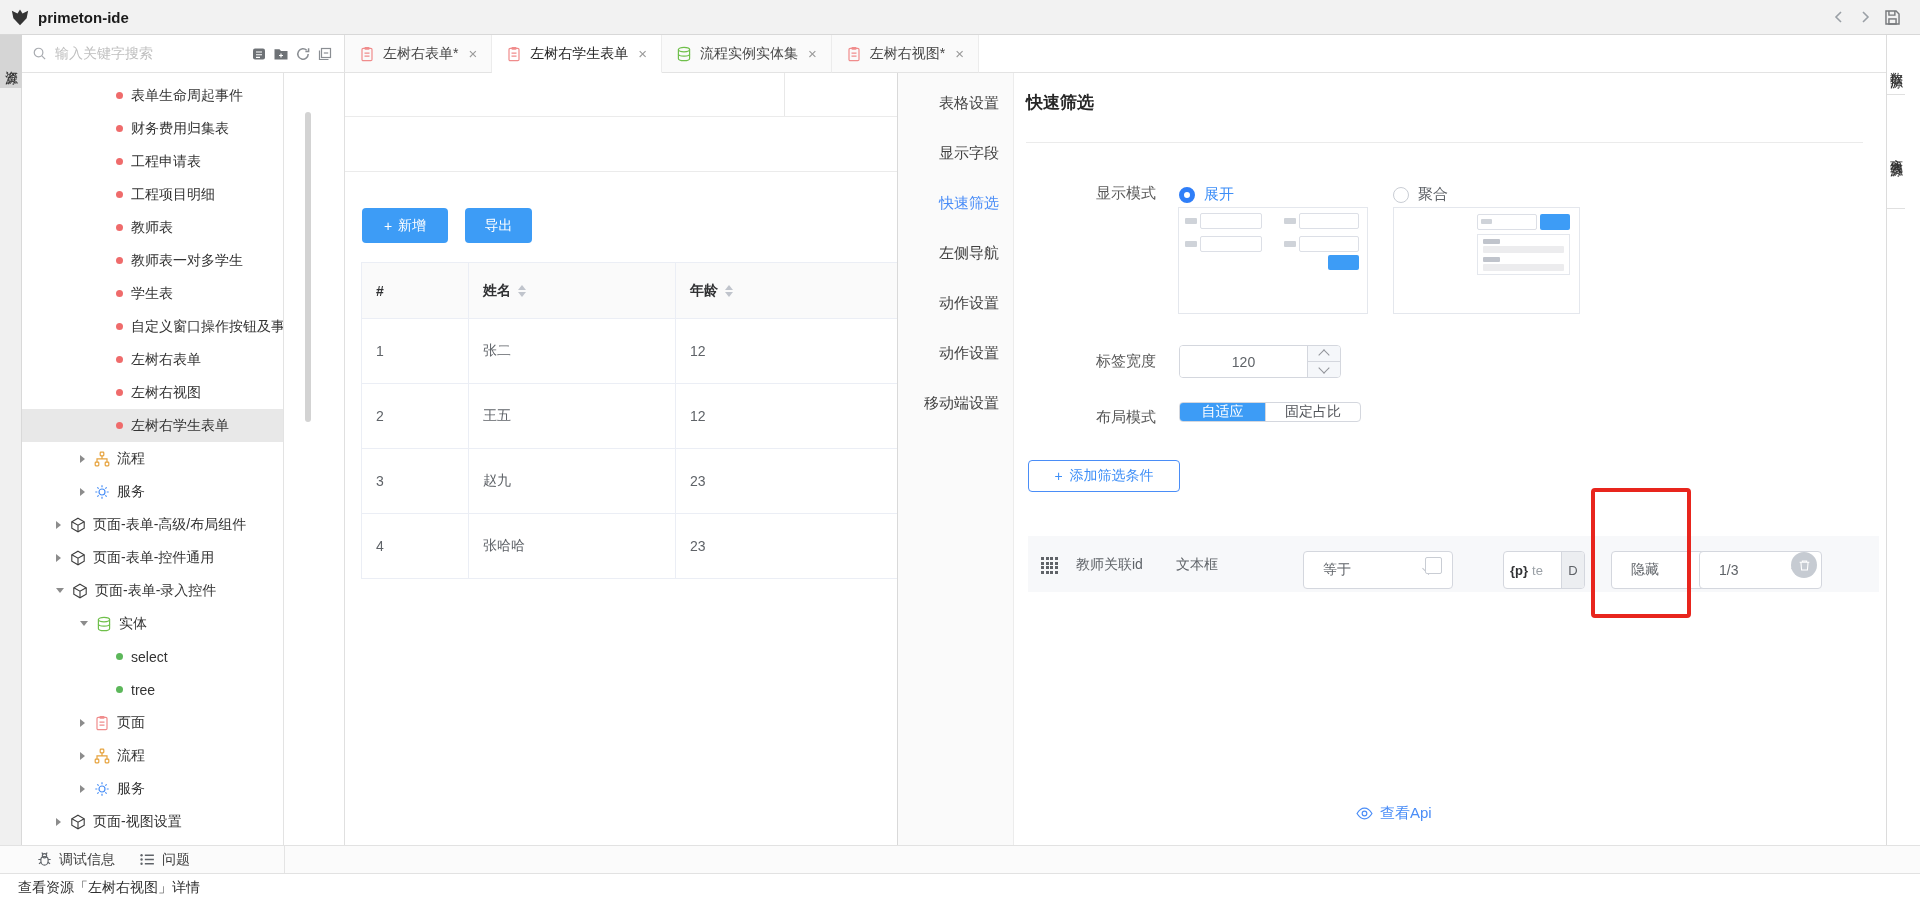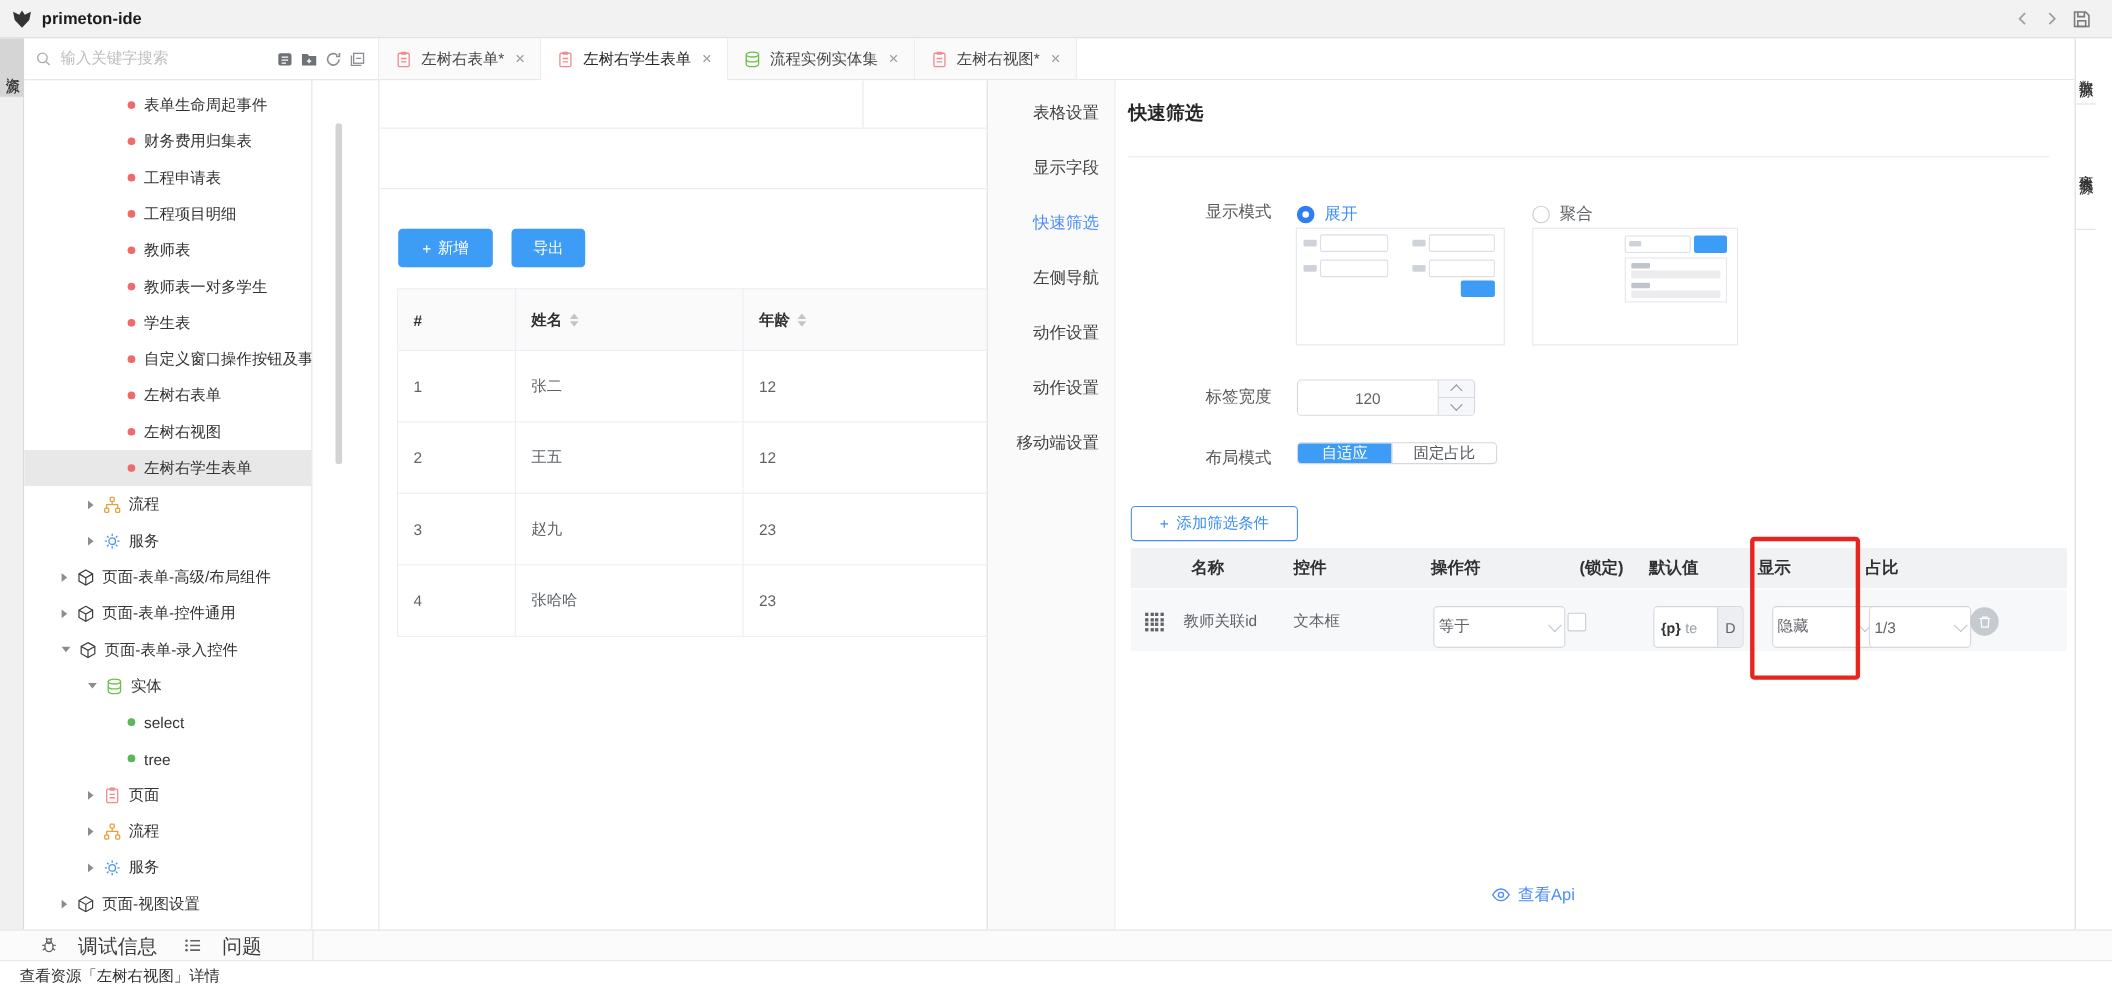--- a/index.html
+++ b/index.html
@@ -97,21 +97,21 @@
   .seg{display:flex;align-items:center;justify-content:center;font-size:14px;cursor:pointer}
   .seg.on{background:#3d9cf6;color:#fff}
   .seg.off{color:#515459;border-left:1px solid #d4d7de}
   .addbtn{left:130px;top:387px;width:152px;height:32px;border:1px solid #4a8df7;border-radius:4px;
     background:#fff;color:#3d8ef7;font-size:14px;display:flex;align-items:center;justify-content:center;gap:7px;cursor:pointer}
   .fhdr{left:130px;top:425px;width:851px;height:37px;background:#f1f2f4}
   .fhdr span{position:absolute;top:0;line-height:37px;font-size:15px;font-weight:700;color:#303133}
   .frow{left:130px;top:462px;width:851px;height:57px;background:#f7f8fa;border-top:1px solid #fff}
   .fcell{position:absolute;font-size:14px;color:#5f6368;line-height:57px;top:0}
   .fselect{position:absolute;top:15px;height:36px;background:#fff;border:1px solid #d4d7de;border-radius:4px;
-    display:flex;align-items:center;justify-content:space-between;padding:0 4px;font-size:14px;color:#5f6368;cursor:pointer}
+    display:flex;align-items:center;justify-content:space-between;padding:0 19px;font-size:14px;color:#5f6368;cursor:pointer}
   .fcheck{position:absolute;left:397px;top:21px;width:15px;height:15px;background:#fff;border:1px solid #c9cdd4;border-radius:2px}
   .composite{position:absolute;left:475px;top:15px;width:80px;height:36px;border:1px solid #d4d7de;border-radius:4px;
     display:flex;overflow:hidden;background:#fff}
   .comp-main{flex:1;display:flex;align-items:center;gap:4px;padding:0 6px;overflow:hidden}
   .comp-prefix{font-weight:700;font-size:13px;color:#303133}
   .comp-text{font-size:13px;color:#9aa0a6;overflow:hidden}
   .comp-tag{width:22px;background:#eceef1;border-left:1px solid #d4d7de;display:flex;align-items:center;
     justify-content:center;font-size:13px;color:#5f6368}
   .delbtn{position:absolute;left:763px;top:16px;width:26px;height:26px;border-radius:50%;background:#c6cbd2;
     display:flex;align-items:center;justify-content:center;cursor:pointer}
@@ -121,21 +121,21 @@
   .dragdots i{background:#5f6368;display:block}
 
   
   .right-rail{left:1886px;top:35px;width:34px;height:810px;background:#fff;border-left:1px solid #dcdcdc}
   .right-rail .rt{display:flex;align-items:center;justify-content:center;writing-mode:vertical-rl;
     text-orientation:upright;font-size:13px;color:#2f2f2f;border-bottom:1px solid #e0e0e0;letter-spacing:2px;cursor:pointer}
 
   
   .toolbar{left:0;top:845px;width:1920px;height:29px;background:#fbfbfb;border-top:1px solid #e2e2e2;
     border-bottom:1px solid #e2e2e2;display:flex;align-items:center;padding-left:36px;gap:24px}
-  .tb-item{display:flex;align-items:center;gap:18px;font-size:18px;color:#3d3d3d;cursor:pointer}
+  .tb-item{display:flex;align-items:center;gap:6px;font-size:14px;color:#3d3d3d;cursor:pointer}
   .tb-div{position:absolute;left:284px;top:0;width:1px;height:27px;background:#e4e4e4}
   .statusbar{left:0;top:874px;width:1920px;height:28px;background:#fff;display:flex;align-items:center;
     padding-left:18px;font-size:14px;color:#2f2f2f}
 </style>
 </head>
 <body>
 
 <div class="stage">
 
   <div class="abs titlebar">
@@ -494,29 +494,20 @@
     <div class="abs segment">
       <div class="seg on" style="width:85px">自适应</div>
       <div class="seg off" style="flex:1">固定占比</div>
     </div>
 
     <div class="abs addbtn">
       <span>+</span>
       <span>添加筛选条件</span>
     </div>
 
-    <div class="abs fhdr">
-      <span style="left:55px">名称</span>
-      <span style="left:148px">控件</span>
-      <span style="left:273px">操作符</span>
-      <span style="left:408px">(锁定)</span>
-      <span style="left:471px">默认值</span>
-      <span style="left:570px">显示</span>
-      <span style="left:668px">占比</span>
-    </div>
 
     <div class="abs frow">
       <span class="abs dragdots" style="left:13px;top:21px">
           <i></i>
           <i></i>
           <i></i>
           <i></i>
           <i></i>
           <i></i>
           <i></i>

